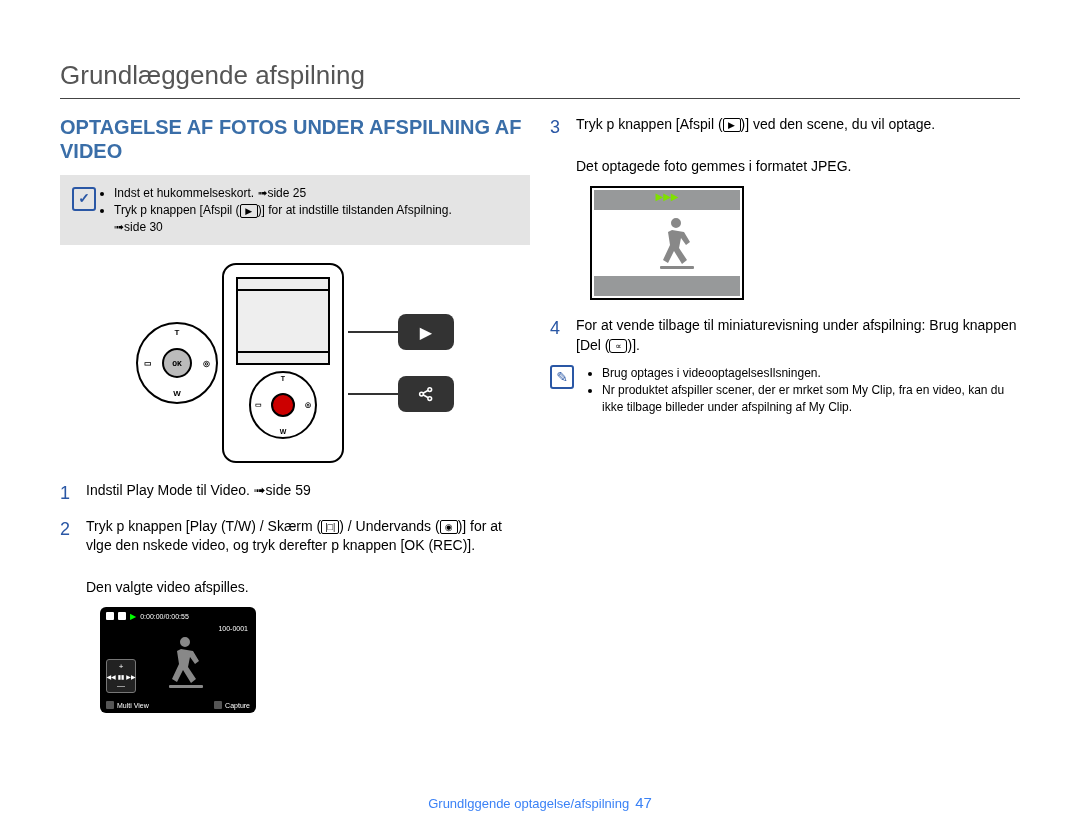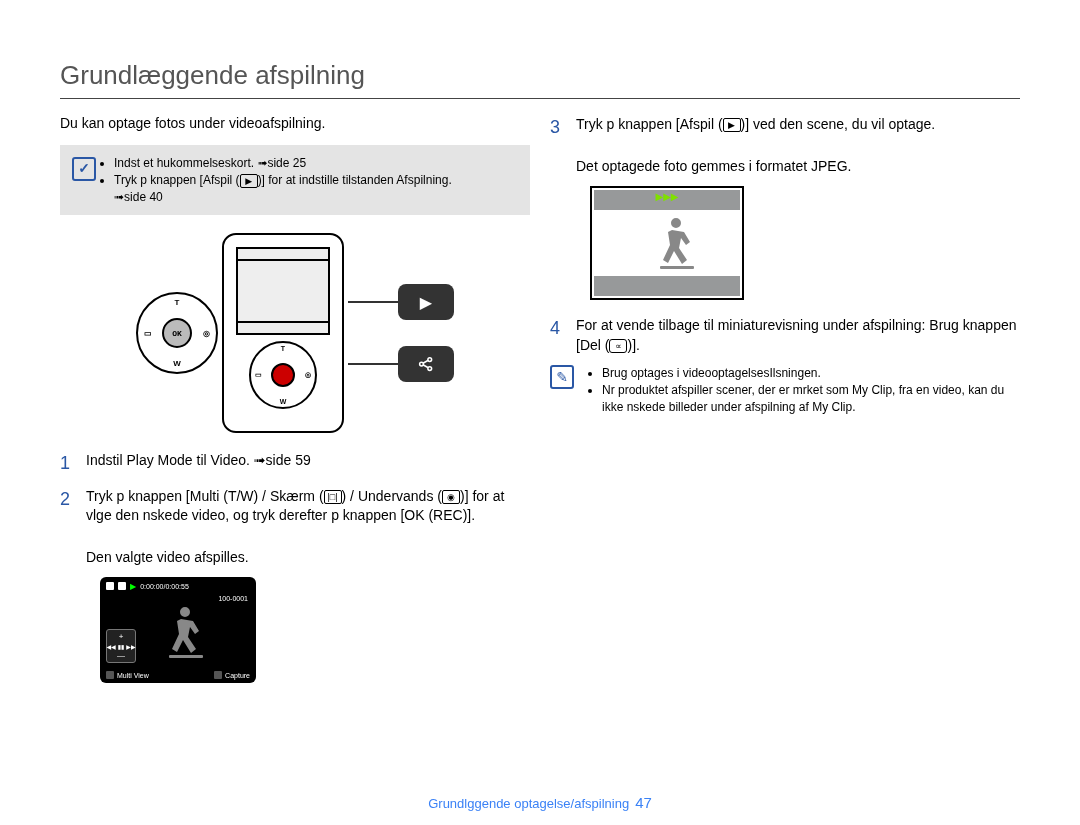--- a/index.html
+++ b/index.html
@@ -212,33 +212,33 @@
 </head>
 <body>
 
 <div class="page">
   <div class="page-title">Grundlæggende afspilning</div>
   <hr class="title-rule">
 
   <div class="columns">
 
     <div class="col">
-      <div class="intro">Du kan optage fotos under videoafspilning.</div>
+      <div class="section-heading">OPTAGELSE AF FOTOS UNDER AFSPILNING AF VIDEO</div>
 
       <div class="infobox">
         <div class="icon-slot">
           <div class="check-badge">✓</div>
         </div>
         <div class="text">
           <ul>
             <li>
               <span>Indst et hukommelseskort. </span>➟<span>side 25</span>
             </li>
             <li>
-              <span>Tryk p knappen [</span><span class="bold">Afspil</span><span> (</span><span class="glyph">▶</span><span>)] for at indstille tilstanden Afspilning. </span><br>➟<span>side 40</span>
+              <span>Tryk p knappen [</span><span class="bold">Afspil</span><span> (</span><span class="glyph">▶</span><span>)] for at indstille tilstanden Afspilning. </span><br>➟<span>side 30</span>
             </li>
           </ul>
         </div>
       </div>
 
       <div class="device-fig">
         <div class="dpad">
           <div class="lbl t">T</div>
           <div class="lbl w">W</div>
           <div class="lbl l">▭</div>
@@ -280,21 +280,21 @@
       <div class="step">
         <div class="num">1</div>
         <div class="body">
           <span>Indstil </span><span class="bold">Play Mode</span><span> til </span><span class="bold">Video</span><span>. </span>➟<span>side 59</span>
         </div>
       </div>
 
       <div class="step">
         <div class="num">2</div>
         <div class="body">
-          <span>Tryk p knappen [</span><span class="bold">Multi (T/W)</span><span> / </span><span class="bold">Skærm</span><span> (</span><span class="glyph">|□|</span><span>) / </span><span class="bold">Undervands</span><span> (</span><span class="glyph">◉</span><span>)] for at vlge den nskede video, og tryk derefter p knappen [</span><span class="bold">OK (REC)</span><span>].</span>
+          <span>Tryk p knappen [</span><span class="bold">Play (T/W)</span><span> / </span><span class="bold">Skærm</span><span> (</span><span class="glyph">|□|</span><span>) / </span><span class="bold">Undervands</span><span> (</span><span class="glyph">◉</span><span>)] for at vlge den nskede video, og tryk derefter p knappen [</span><span class="bold">OK (REC)</span><span>].</span>
           <div class="sub">Den valgte video afspilles.</div>
         </div>
       </div>
 
       <div class="playback-shot">
         <div class="topbar">
           <div class="dot"></div>
           <div class="dot"></div>
           <div class="play">▶</div>
           <div class="time">0:00:00/0:00:55</div>
@@ -355,21 +355,21 @@
           <span>For at vende tilbage til miniaturevisning under afspilning: Brug knappen [</span><span class="bold">Del</span><span> (</span><span class="glyph share">∝</span><span>)].</span>
         </div>
       </div>
 
       <div class="notebox">
         <div class="icon-slot">
           <div class="pencil-badge">✎</div>
         </div>
         <ul>
           <li>Brug optages i videooptagelsesIlsningen.</li>
-          <li>Nr produktet afspiller scener, der er mrket som My Clip, fra en video, kan du ikke nskede billeder under afspilning af My Clip.</li>
+          <li>Nr produktet afspiller scener, der er mrket som My Clip, fra en video, kan du ikke tilbage billeder under afspilning af My Clip.</li>
         </ul>
       </div>
     </div>
   </div>
 </div>
 
 <div class="footer">
   <span>Grundlggende optagelse/afspilning</span><span class="pg">47</span>
 </div>
 

